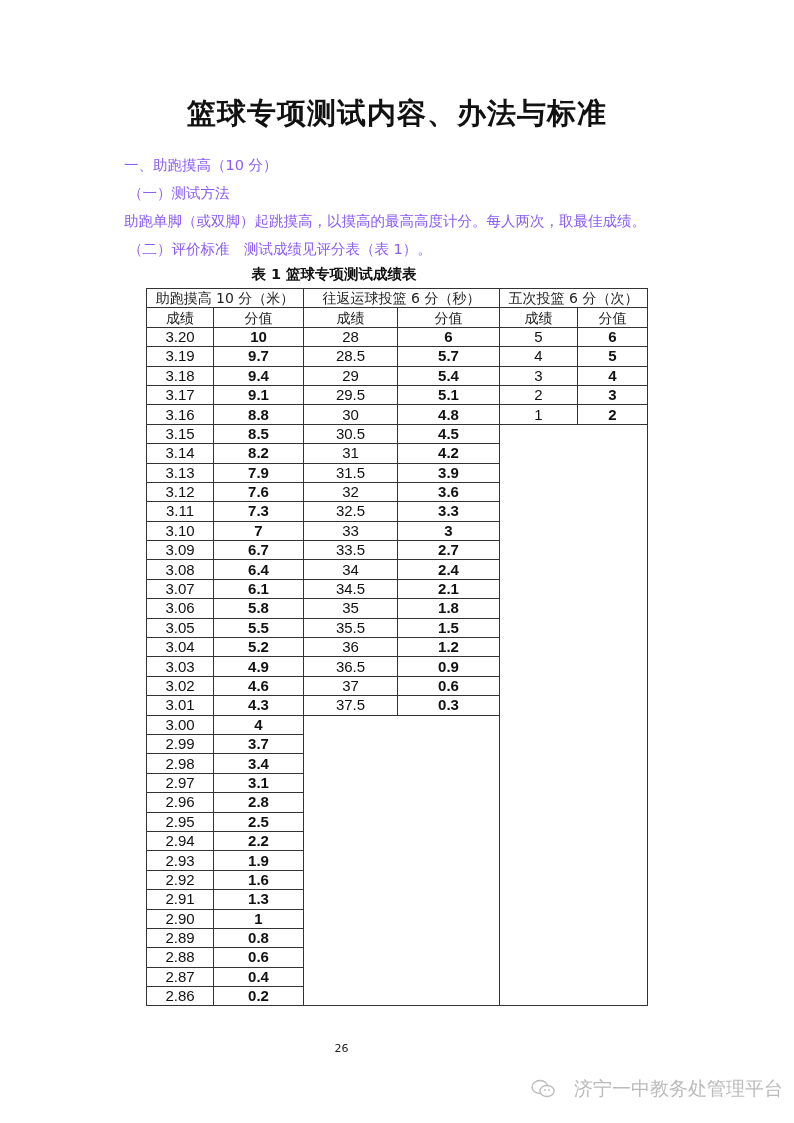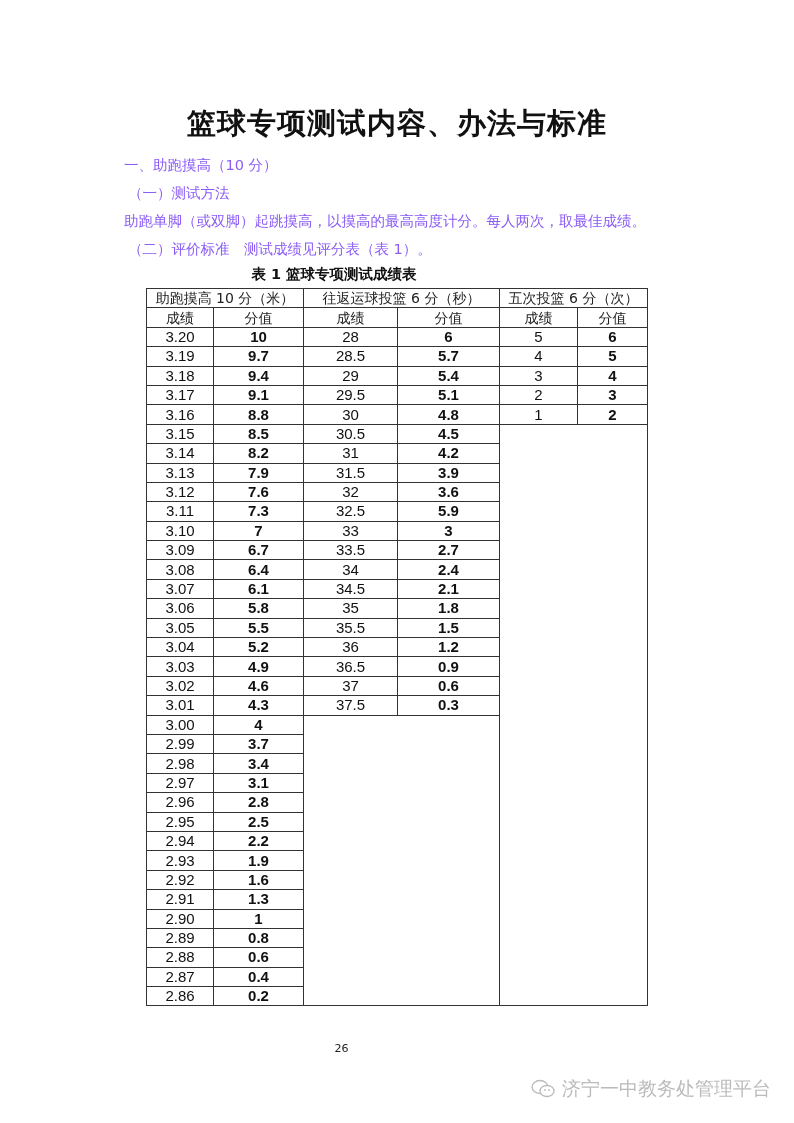--- a/index.html
+++ b/index.html
@@ -1,18 +1,18 @@
 <!DOCTYPE html>
 <html><head>
 <meta charset="utf-8">
 <style>
   html, body { margin: 0; padding: 0; background: #ffffff; }
   body { width: 794px; height: 1123px; position: relative; overflow: hidden;
          font-family: "DejaVu Serif", "Liberation Serif", serif; color: #111; }
-  .title { position: absolute; left: 0; width: 794px; top: 104px; text-align: center;
+  .title { position: absolute; left: 0; width: 794px; top: 94px; text-align: center;
            font-size: 29px; font-weight: bold; letter-spacing: 1px;
            font-family: "DejaVu Serif", "Liberation Serif", serif; }
   .para { position: absolute; left: 124px; font-size: 14.5px; line-height: 20px; white-space: nowrap;
           font-family: "DejaVu Sans", "Liberation Sans", sans-serif; color: #8b5cf6; }
   .p1 { top: 155px; }
   .p2 { top: 183px; left: 128px; }
   .p3 { top: 211px; }
   .p4 { top: 239px; left: 128px; }
   .caption { position: absolute; left: 0; width: 668px; top: 265px; text-align: center;
              font-size: 14.5px; font-weight: bold;
@@ -22,21 +22,21 @@
   table.score td { border: 1px solid #333; padding: 0; text-align: center; height: 18.4px;
                    line-height: 18px; vertical-align: middle; }
   table.score tr.h td { font-family: "DejaVu Sans", sans-serif; font-size: 14px; color: #222; white-space: nowrap; }
   table.score td.b { font-weight: bold; }
   table.score { border: 1.5px solid #222; }
   .c1 { width: 66px; } .c2 { width: 89px; } .c3 { width: 93px; } .c4 { width: 101px; }
   .c5 { width: 77px; } .c6 { width: 69px; }
   .pageno { position: absolute; left: 0; width: 683px; top: 1042px; text-align: center;
             font-size: 11px; font-family: "DejaVu Sans", sans-serif; color: #222; }
   .watermark { position: absolute; left: 530px; top: 1076px; font-size: 19px; color: #bbb;
-               font-family: "DejaVu Sans", sans-serif; display: flex; align-items: center; gap: 6px; }
+               font-family: "DejaVu Sans", sans-serif; display: flex; align-items: center; gap: 18px; }
   .wm-icon { width: 26px; height: 22px; }
 </style>
 </head>
 <body>
 
 <div class="title">篮球专项测试内容、办法与标准</div>
 <div class="para p1">一、助跑摸高（10 分）</div>
 <div class="para p2">（一）测试方法</div>
 <div class="para p3">助跑单脚（或双脚）起跳摸高，以摸高的最高高度计分。每人两次，取最佳成绩。</div>
 <div class="para p4">（二）评价标准　测试成绩见评分表（表 1）。</div>
@@ -119,21 +119,21 @@
       <tr>
         <td>3.12</td>
         <td class="b">7.6</td>
         <td>32</td>
         <td class="b">3.6</td>
       </tr>
       <tr>
         <td>3.11</td>
         <td class="b">7.3</td>
         <td>32.5</td>
-        <td class="b">5.9</td>
+        <td class="b">3.3</td>
       </tr>
       <tr>
         <td>3.10</td>
         <td class="b">7</td>
         <td>33</td>
         <td class="b">3</td>
       </tr>
       <tr>
         <td>3.09</td>
         <td class="b">6.7</td>

